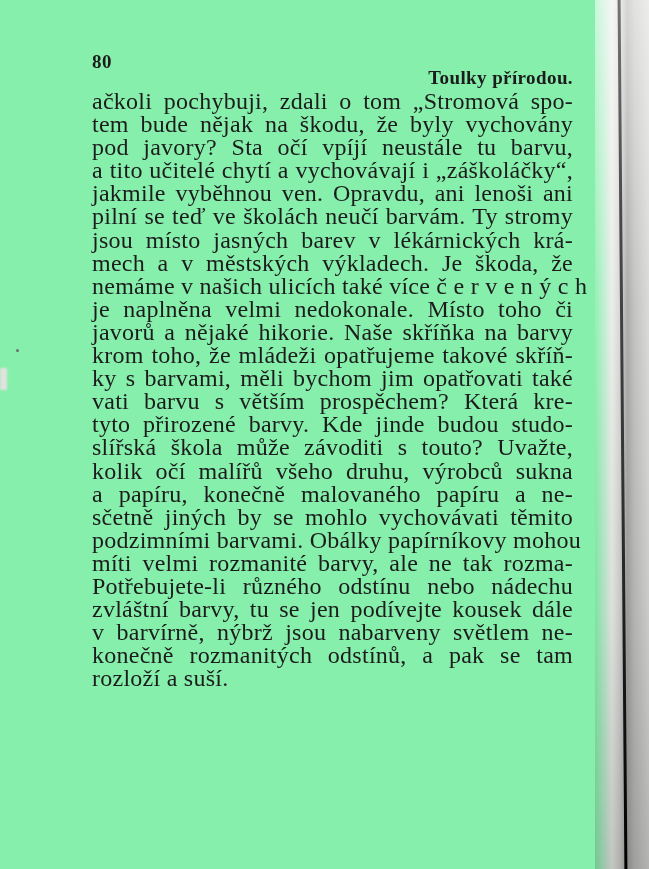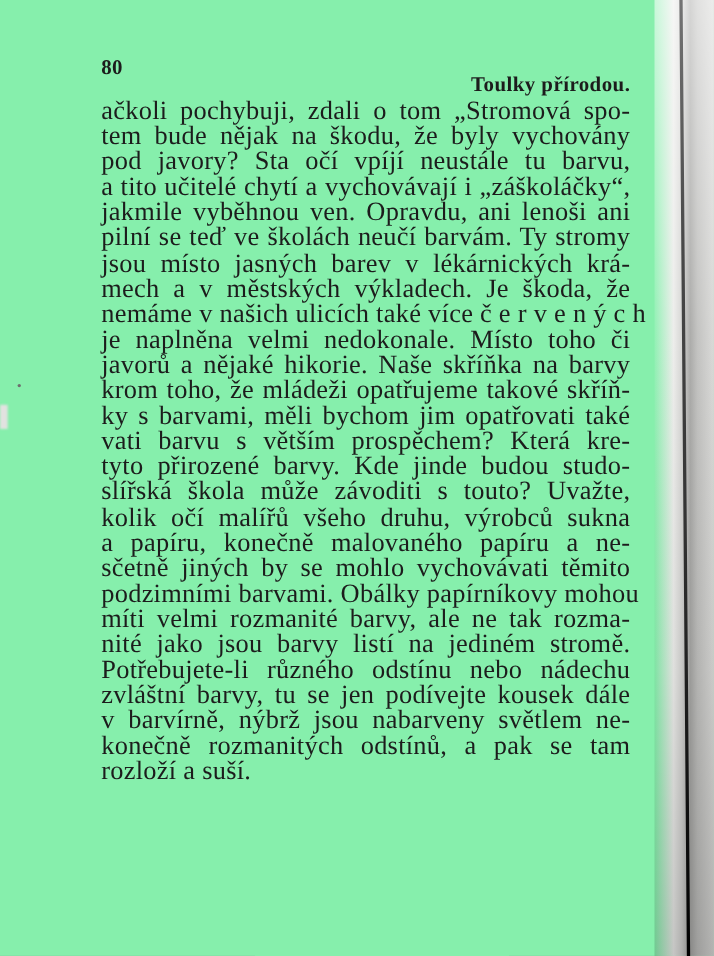--- a/index.html
+++ b/index.html
@@ -126,21 +126,20 @@
     <div class="line">krom toho, že mládeži opatřujeme takové skříň-</div>
     <div class="line">ky s barvami, měli bychom jim opatřovati také</div>
     <div class="line">vati barvu s větším prospěchem? Která kre-</div>
     <div class="line">tyto přirozené barvy. Kde jinde budou studo-</div>
     <div class="line">slířská škola může závoditi s touto? Uvažte,</div>
     <div class="line">kolik očí malířů všeho druhu, výrobců sukna</div>
     <div class="line">a papíru, konečně malovaného papíru a ne-</div>
     <div class="line">sčetně jiných by se mohlo vychovávati těmito</div>
     <div class="line">podzimními barvami. Obálky papírníkovy mohou</div>
     <div class="line">míti velmi rozmanité barvy, ale ne tak rozma-</div>
-    <div class="line">nité jako jsou barvy listí na jediném stromě.</div>
     <div class="line">Potřebujete-li různého odstínu nebo nádechu</div>
     <div class="line">zvláštní barvy, tu se jen podívejte kousek dále</div>
     <div class="line">v barvírně, nýbrž jsou nabarveny světlem ne-</div>
     <div class="line">konečně rozmanitých odstínů, a pak se tam</div>
     <div class="line unjustified">rozloží a suší.</div>
   </div>
 
   <div class="speck-smudge"></div>
   <div class="speck-dot"></div>
 

